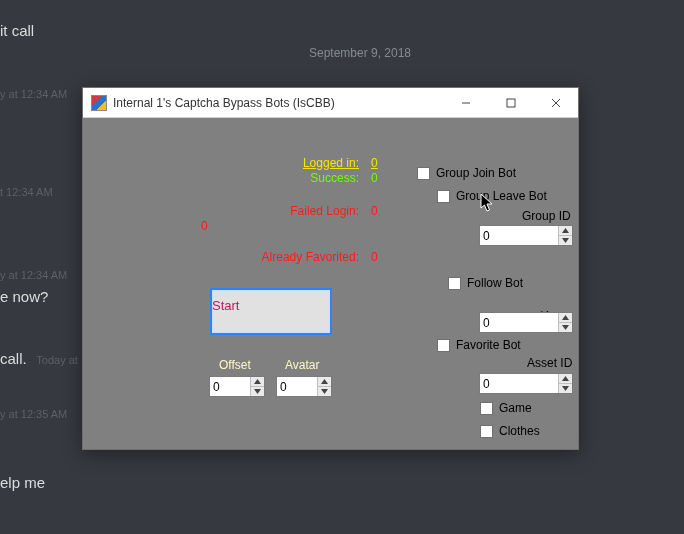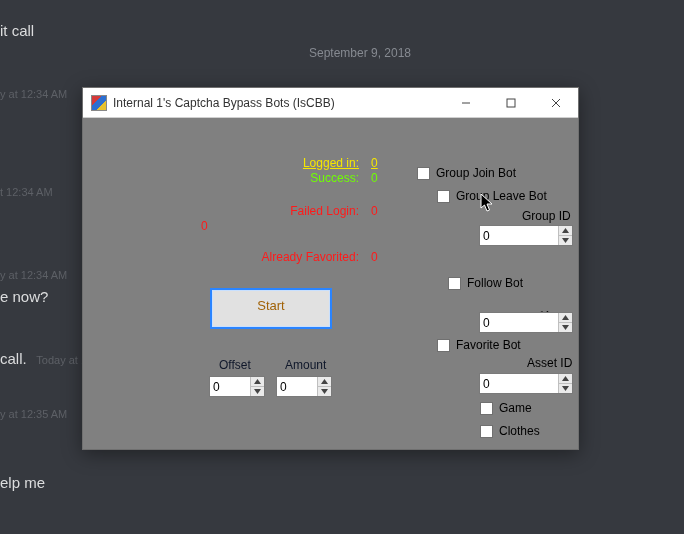--- a/index.html
+++ b/index.html
@@ -72,32 +72,31 @@
   .stat-label { width: 170px; text-align: right; padding-right: 12px; }
   .stat-val { width: 20px; text-align: left; }
   .c-yellow { color: #f5e600; text-decoration: underline; }
   .c-lime { color: #6fff00; }
   .c-red { color: #ff1a1a; }
 
   
   .start-btn {
     position: absolute;
     left: 127px; top: 170px;
-    width: 122px; height: 41px;
+    width: 122px; height: 47px;
     background: #e1e1e1;
     border: 2px solid #2a84ff;
     box-shadow: inset 0 0 0 1px #c8e0ff;
-    text-align: center;
     line-height: 32px;
-    color: #a16207;
+    color: #be185d;
     font-size: 13px;
   }
 
   
-  .lbl { color: #0f172a; font-size: 12px; position: absolute; }
+  .lbl { color: #fef9c3; font-size: 12px; position: absolute; }
   .numbox {
     position: absolute;
     width: 56px; height: 21px;
     background: #fff;
     border: 1px solid #7a7a7a;
     display: flex;
     align-items: center;
   }
   .numbox input {
     border: none; outline: none;
@@ -220,21 +219,21 @@
             </svg>
           </div>
         <div>
             <svg viewBox="0 0 7 5">
               <path d="M0 0 L3.5 5 L7 0 Z"></path>
             </svg>
           </div>
       </div>
     </div>
 
-    <div class="lbl" style="left:202px; top:240px;">Amount</div>
+    <div class="lbl" style="left:202px; top:240px;">Avatar</div>
     <div class="numbox" style="left:193px; top:258px;">
       <input value="0" style="">
       <div class="spin">
         <div>
             <svg viewBox="0 0 7 5">
               <path d="M0 5 L3.5 0 L7 5 Z"></path>
             </svg>
           </div>
         <div>
             <svg viewBox="0 0 7 5">

